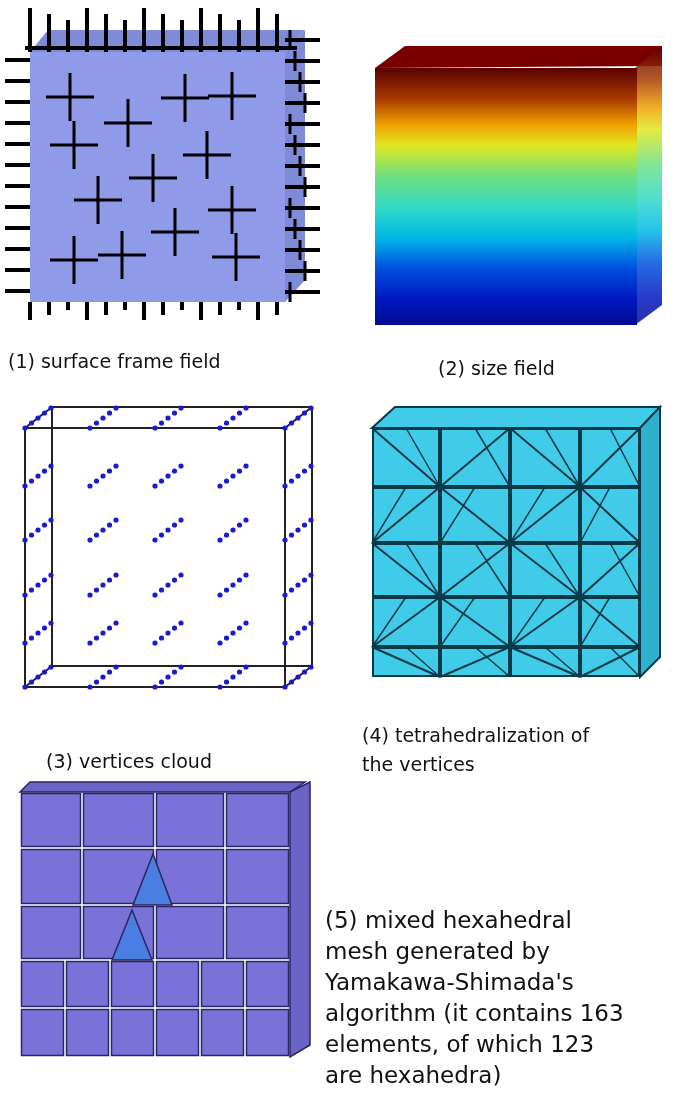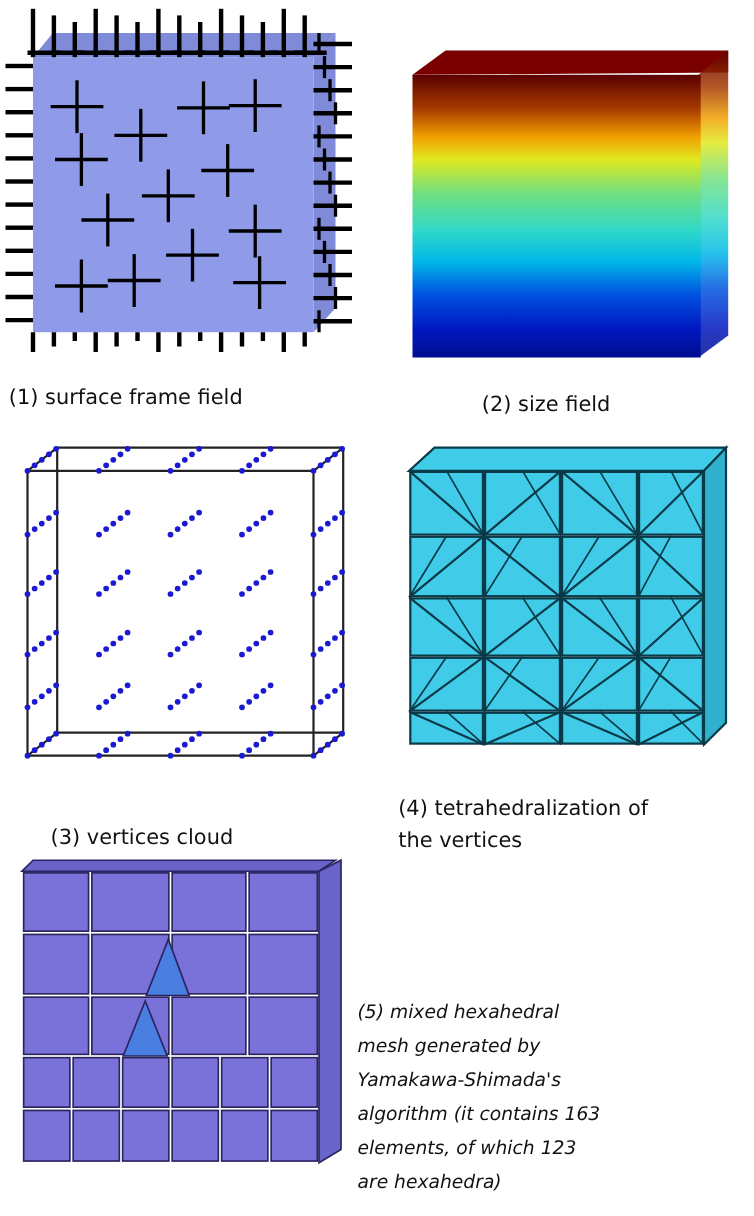--- a/index.html
+++ b/index.html
@@ -1,20 +1,20 @@
 <!DOCTYPE html>
 <html><head>
   <meta charset="utf-8">
   <style>
     html, body { margin: 0; padding: 0; background: #ffffff; }
     body { width: 685px; height: 1105px; position: relative; overflow: hidden;
            font-family: "DejaVu Sans", sans-serif; color: #111; }
     .panel { position: absolute; }
     .caption { position: absolute; font-size: 19px; line-height: 29px; color: #111; white-space: pre-line; }
-    .caption5 { font-size: 17px; line-height: 31px; font-style: italic; }
+    .caption5 { font-size: 23px; line-height: 31px; }
     svg { display: block; }
   </style>
 </head>
 <body>
 
 <div class="panel" style="left:0;top:0;width:330px;height:335px;">
   <svg id="svg1" width="330" height="335" viewBox="0 0 330 335">
       <polygon points="30,52 48,30 305,30 285,52" fill="#7f8ad8"></polygon>
       <polygon points="285,52 305,30 305,280 285,302" fill="#7f8ad8"></polygon>
       <rect x="30" y="52" width="255" height="250" fill="#8f9ae8"></rect>

